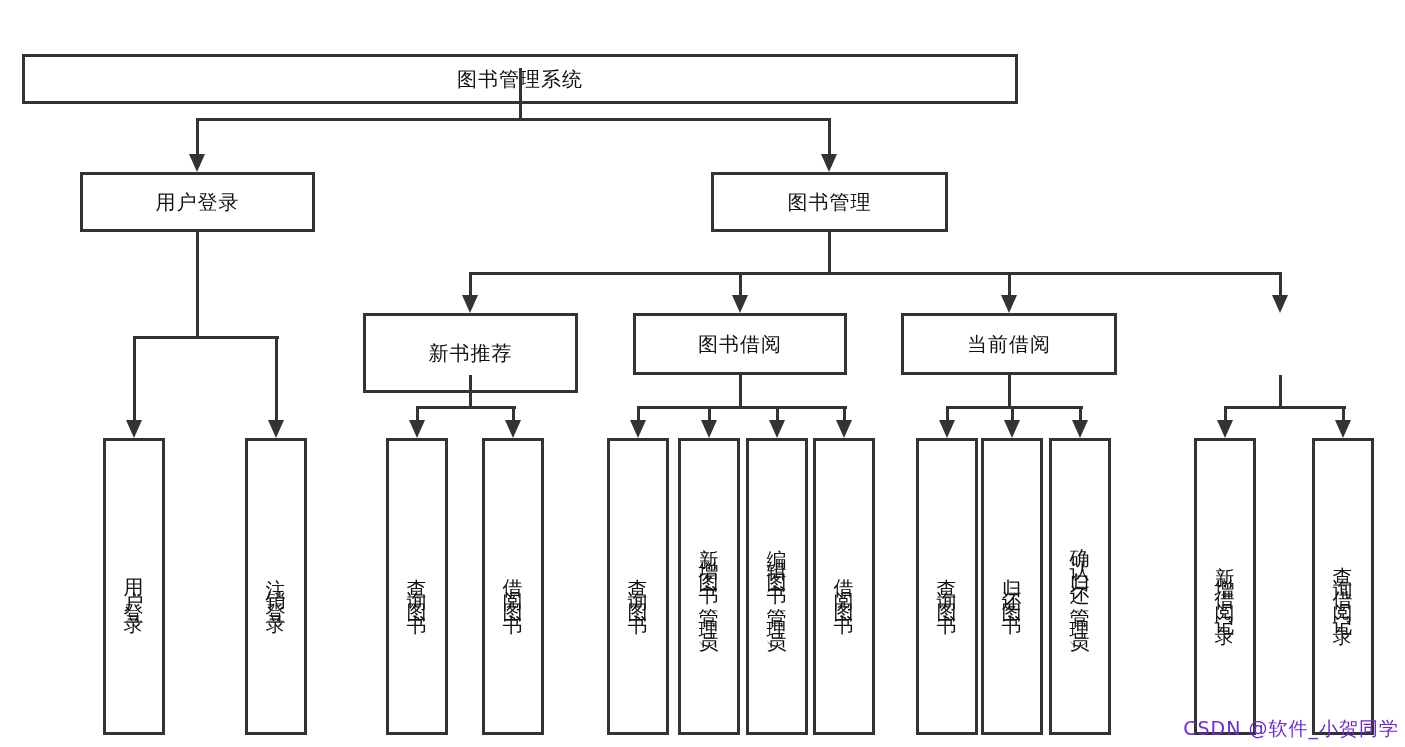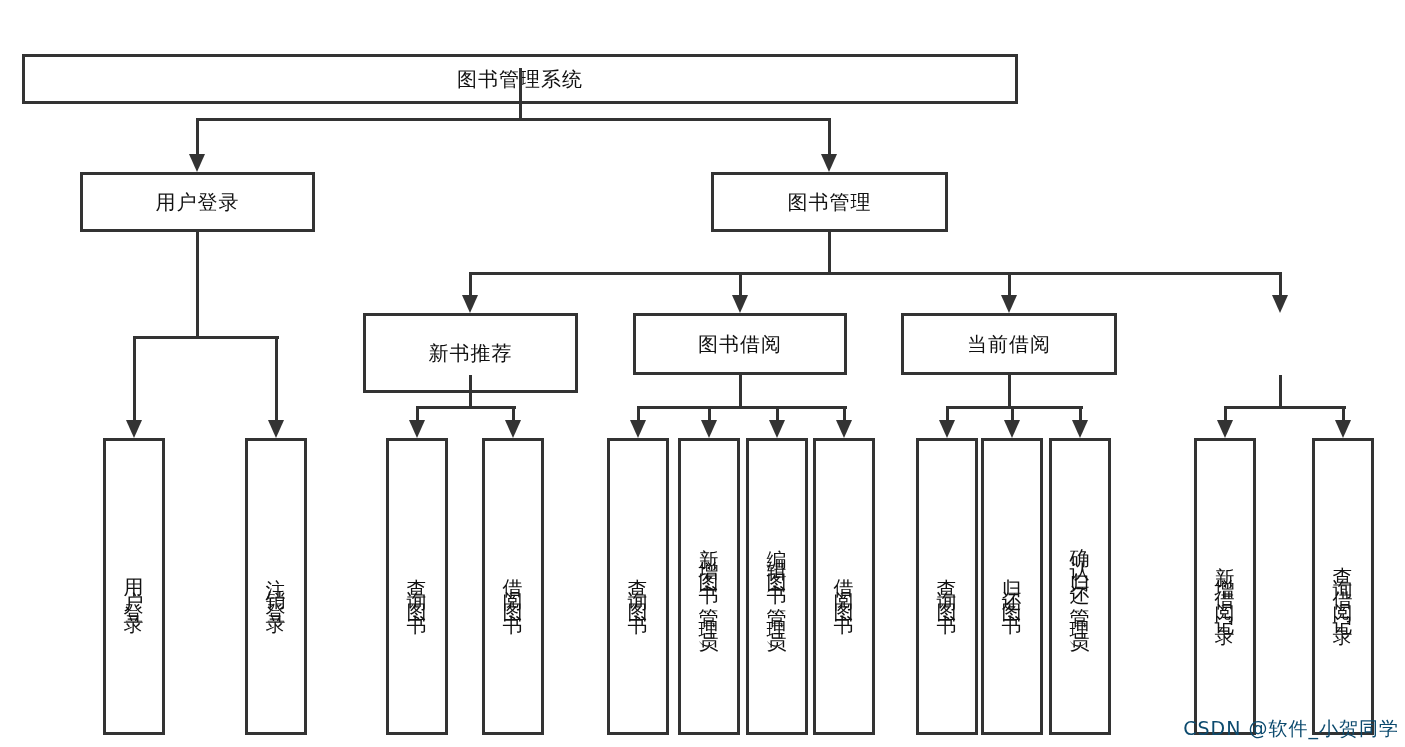--- a/index.html
+++ b/index.html
@@ -17,21 +17,21 @@
     letter-spacing:12px;line-height:1;
   }
   .hline{position:absolute;height:3px;background:#333333;}
   .vline{position:absolute;width:3px;background:#333333;}
   .arr{
     position:absolute;width:0;height:0;
     border-left:8px solid transparent;border-right:8px solid transparent;
     border-top:18px solid #333333;
   }
   .watermark{
-    position:absolute;right:6px;top:716px;color:#0c4a6e;font-size:19px;z-index:10;
+    position:absolute;right:6px;top:716px;color:#6d28d9;font-size:19px;z-index:10;
     letter-spacing:1px;
   }
 </style>
 </head>
 <body>
 
 <div class="canvas">
 
   <div class="box" style="left:22px;top:18px;width:996px;height:50px;margin-top:36px;">
     <span>图书管理系统</span>

